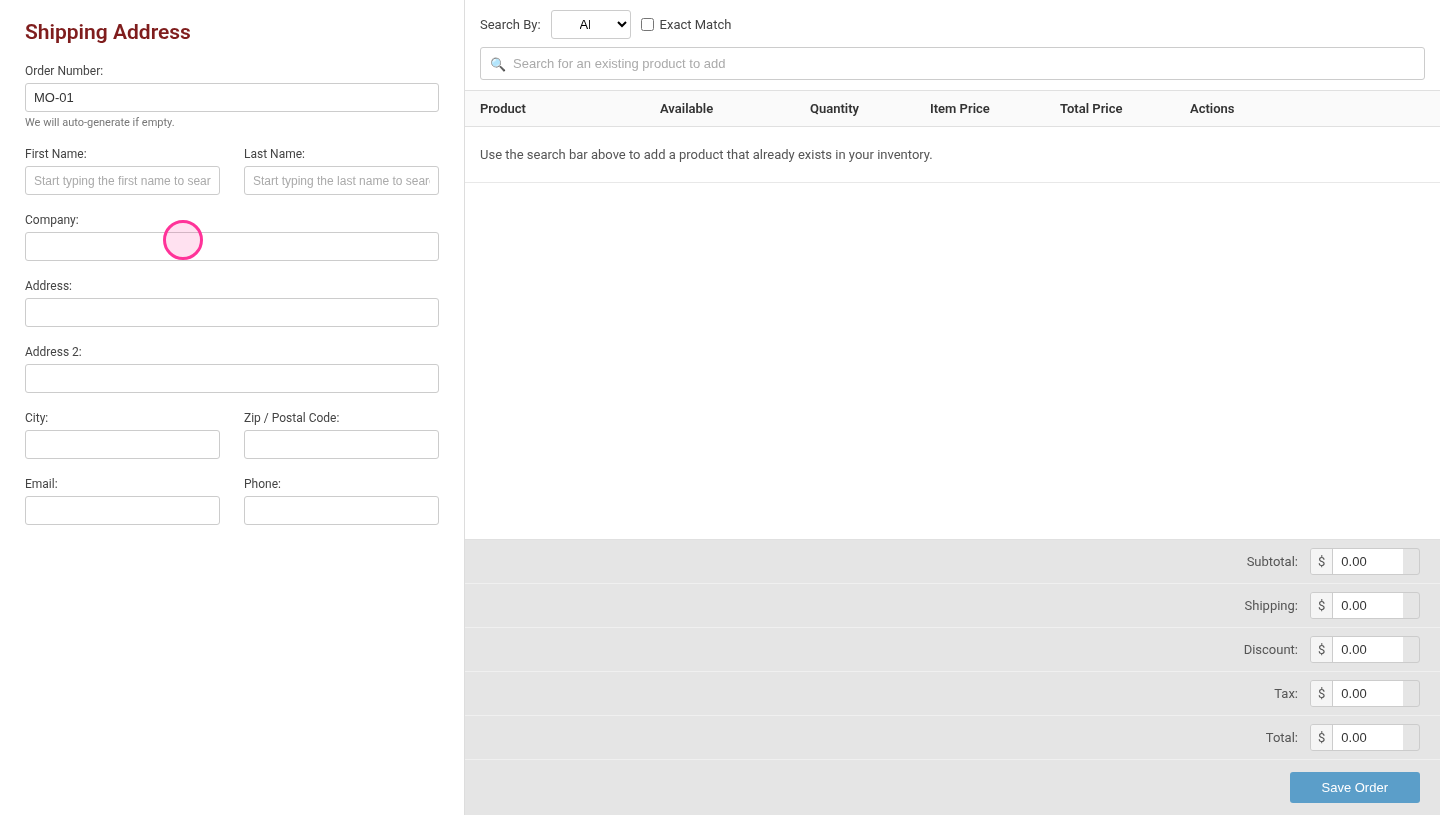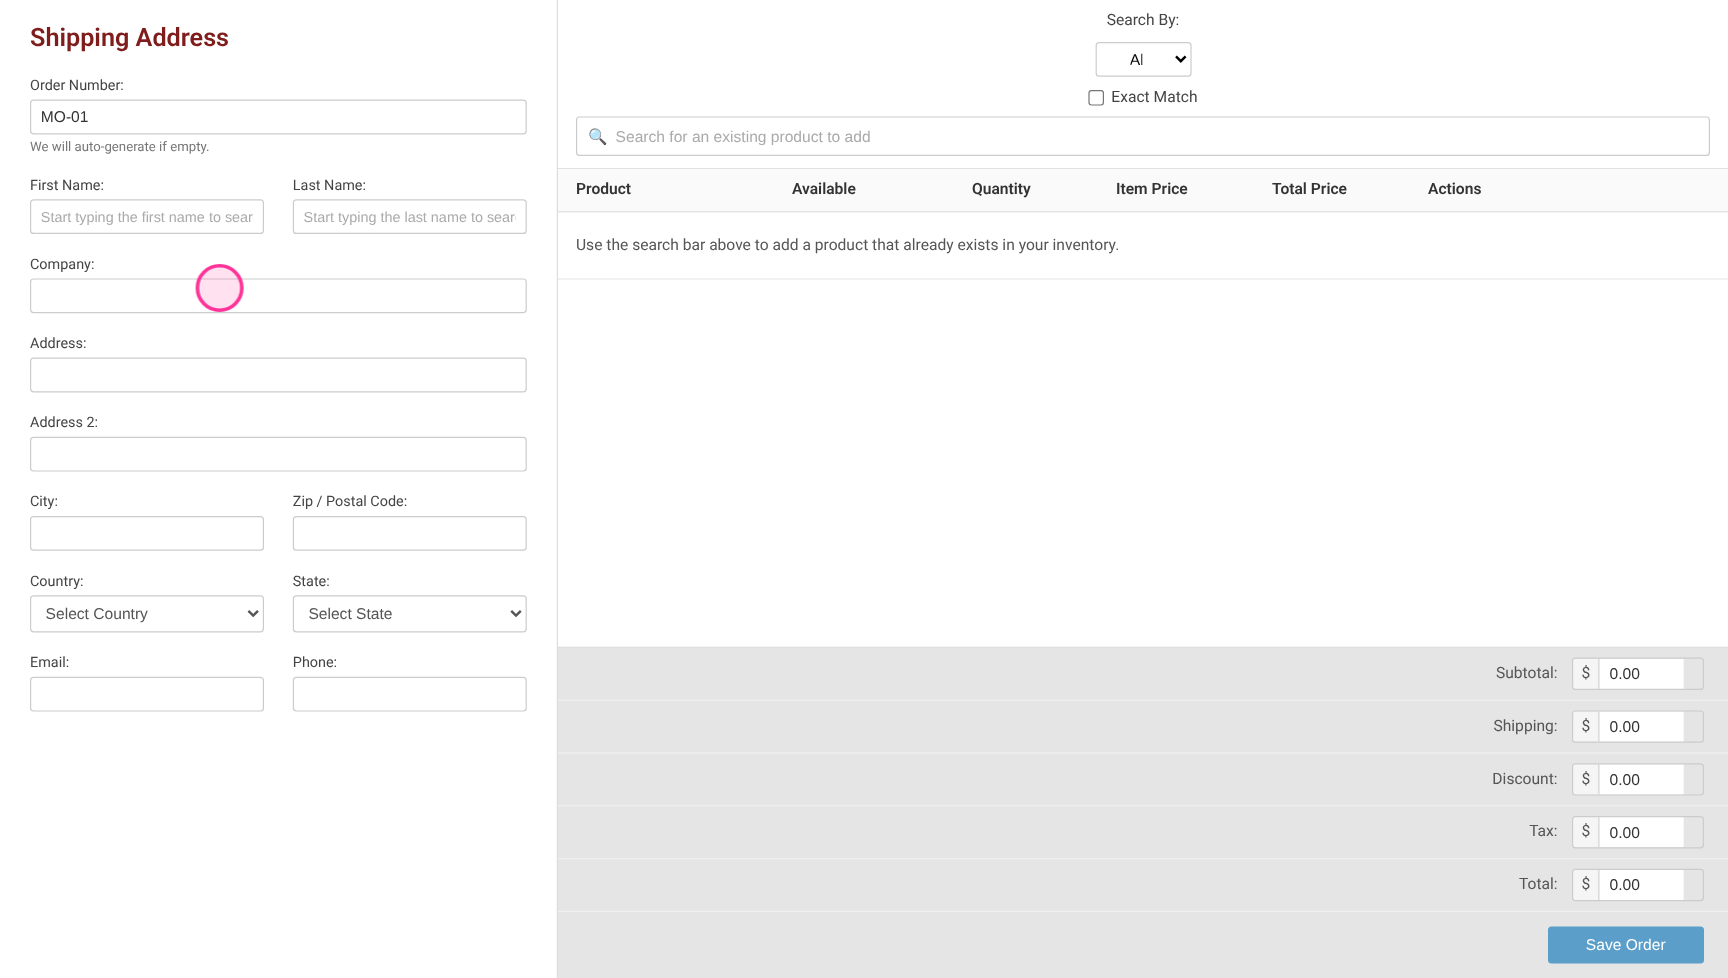--- a/index.html
+++ b/index.html
@@ -108,21 +108,20 @@
       padding: 10px 15px;
       display: flex;
       flex-direction: column;
       gap: 8px;
     }
 
     .search-row {
       display: flex;
       align-items: center;
       gap: 10px;
-      flex-direction: column;
     }
 
     .search-by-label {
       font-size: 13px;
       color: #444;
       white-space: nowrap;
     }
 
     .search-by-select {
       padding: 5px 24px;
@@ -314,34 +313,20 @@
     <div class="form-group">
       <label>City:</label>
       <input type="text" style="">
     </div>
     <div class="form-group">
       <label>Zip / Postal Code:</label>
       <input type="text" style="">
     </div>
   </div>
 
-  <div class="form-row">
-    <div class="form-group">
-      <label>Country:</label>
-      <select>
-        <option>Select Country</option>
-      </select>
-    </div>
-    <div class="form-group">
-      <label>State:</label>
-      <select>
-        <option>Select State</option>
-      </select>
-    </div>
-  </div>
 
   <div class="form-row">
     <div class="form-group">
       <label>Email:</label>
       <input type="text" style="">
     </div>
     <div class="form-group">
       <label>Phone:</label>
       <input type="text" style="">
     </div>

